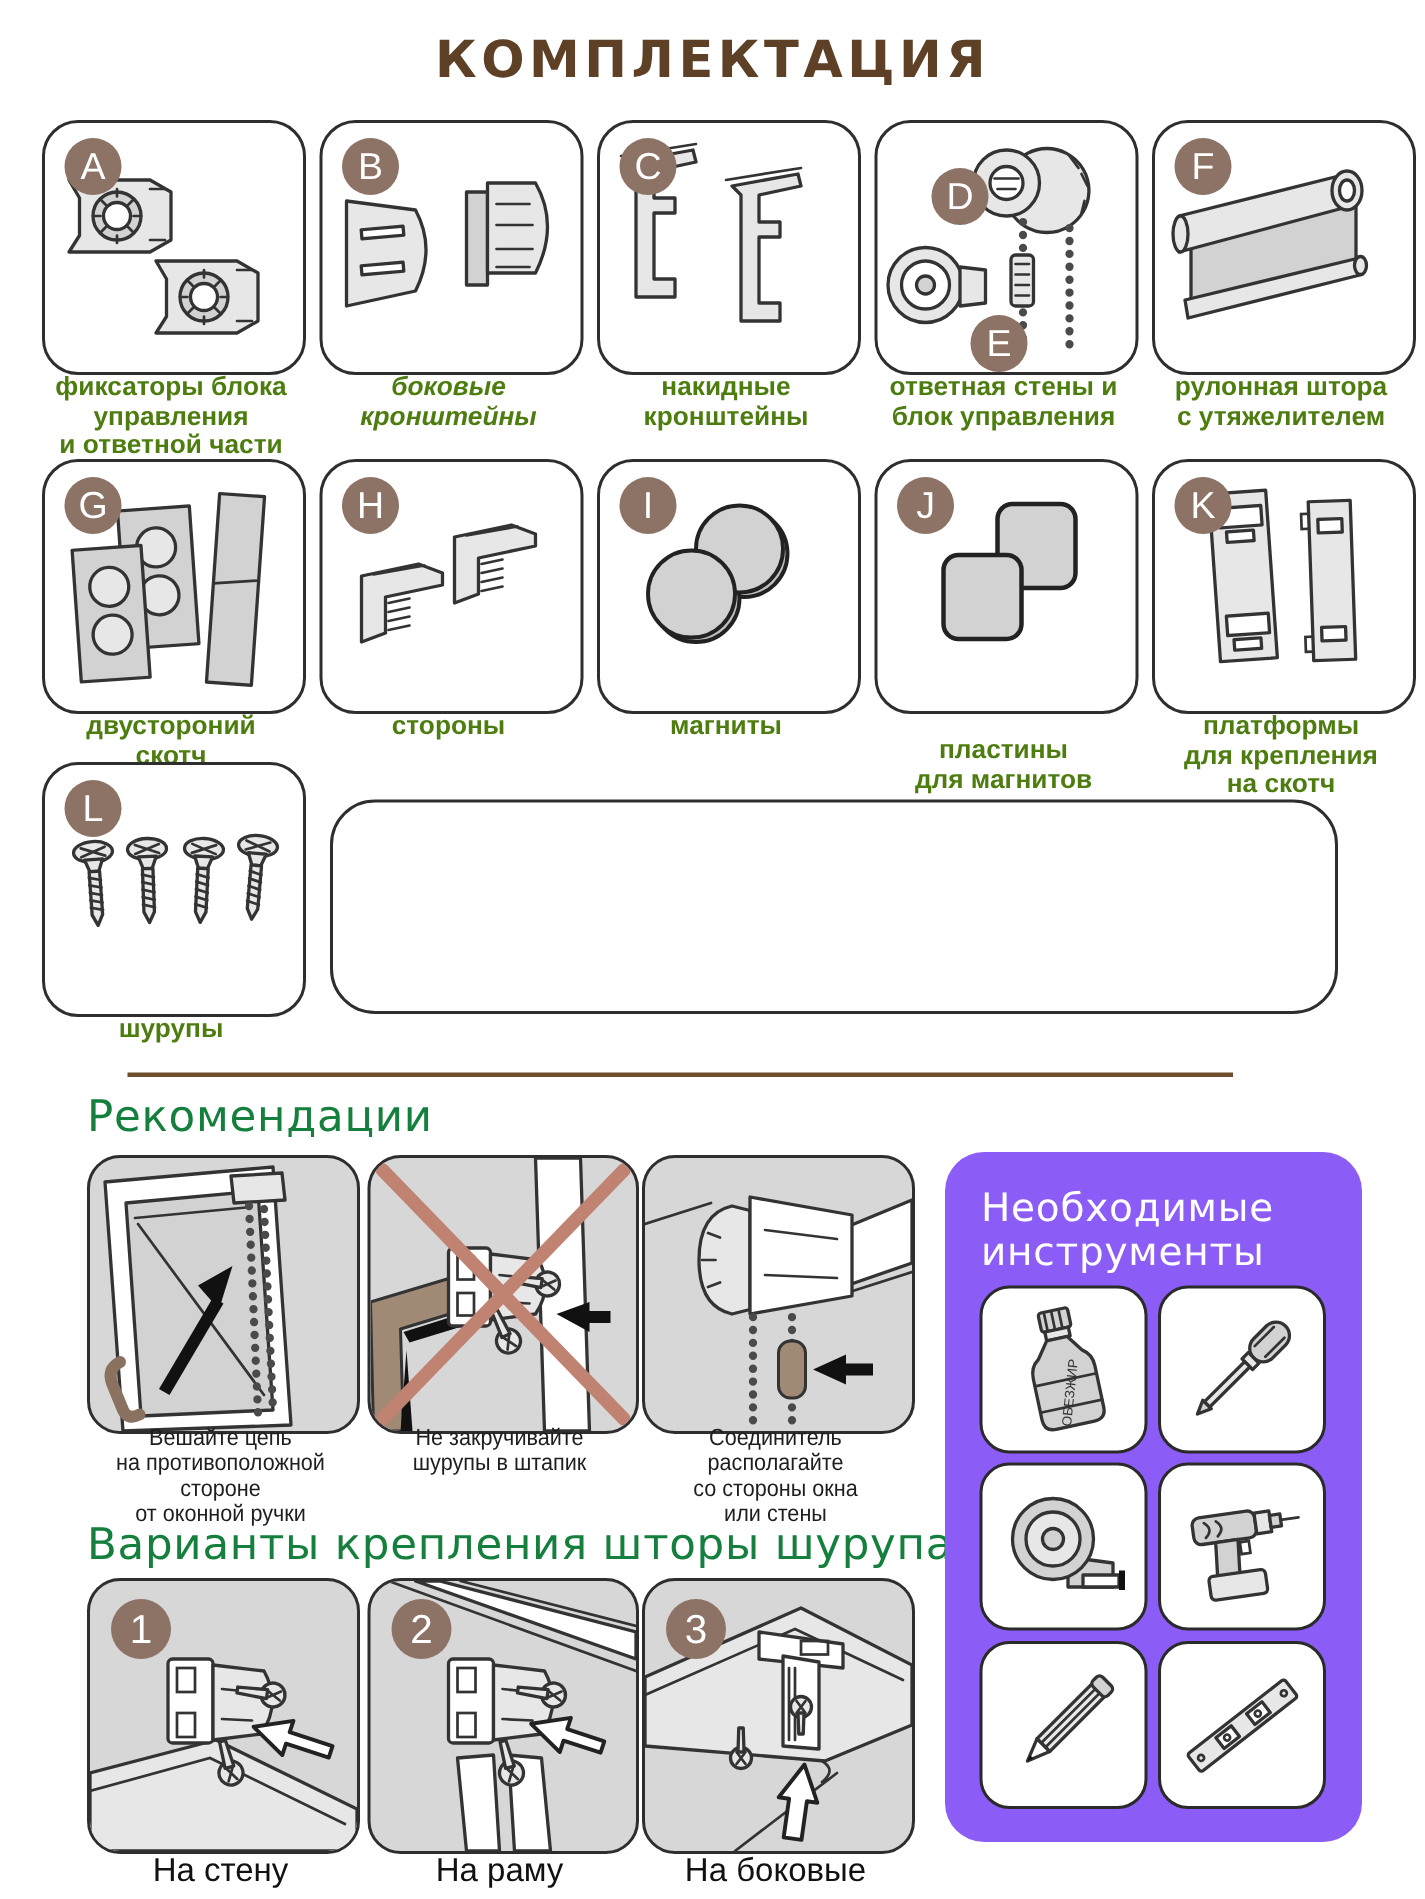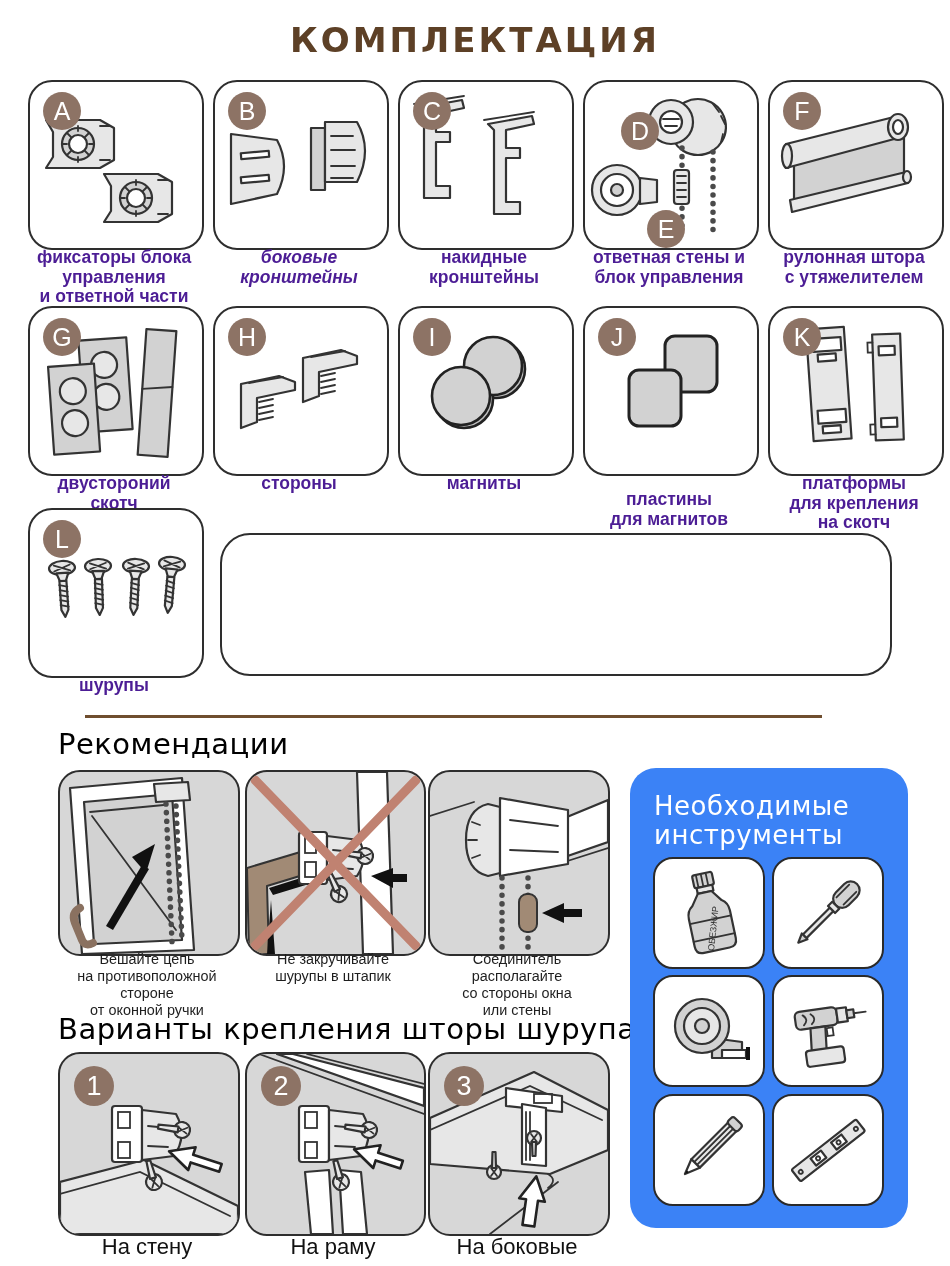--- a/index.html
+++ b/index.html
@@ -9,36 +9,36 @@
   }
   .abs{position:absolute;}
   
   .page-title{
     left:0;top:20px;width:950px;text-align:center;
     font-family:"DejaVu Sans", sans-serif;
     font-size:34px;letter-spacing:3px;color:#5d4026;font-weight:600;
   }
   .section-heading{
     font-family:"DejaVu Sans", sans-serif;
-    font-size:29px;color:#000000;letter-spacing:0.5px;font-weight:500;
+    font-size:29px;color:#15803d;letter-spacing:0.5px;font-weight:500;
   }
   
   .part-box{
     position:absolute;width:172px;height:166px;background:#fff;
     border:2.5px solid #2e2e2e;border-radius:24px;
   }
   .badge{
     position:absolute;width:38px;height:38px;border-radius:50%;
     background:#8d7365;color:#fff;display:flex;align-items:center;justify-content:center;
     font-size:25px;font-weight:400;
   }
   .badge.tl{top:10px;left:13px;}
   .part-caption{
     position:absolute;width:200px;text-align:center;font-weight:700;
-    font-size:17.5px;line-height:1.12;color:#4c1d95;white-space:pre-line;
+    font-size:17.5px;line-height:1.12;color:#4d7c0f;white-space:pre-line;
   }
   .empty-box{
     position:absolute;left:220px;top:533px;width:668px;height:139px;
     border:2.5px solid #2e2e2e;border-radius:30px;background:#fff;
   }
   .divider{
     position:absolute;left:85px;top:715px;width:737px;height:3px;background:#6f4e2f;
   }
   
   .ill-box{
@@ -49,21 +49,21 @@
     position:absolute;width:210px;text-align:center;font-size:15.5px;
     line-height:1.1;color:#1e1e1e;white-space:pre-line;
     transform:scaleX(0.93);transform-origin:center top;
   }
   .variant-caption{
     position:absolute;width:200px;text-align:center;font-size:22px;color:#111;
   }
   
   .tools-panel{
     position:absolute;left:630px;top:768px;width:278px;height:460px;
-    background:#3b82f6;border-radius:26px;
+    background:#8b5cf6;border-radius:26px;
   }
   .tools-heading{
     position:absolute;left:24px;top:24px;color:#fff;
     font-family:"DejaVu Sans", sans-serif;
     font-size:26px;line-height:1.1;white-space:pre-line;letter-spacing:0.5px;
   }
   .tool-tile{
     position:absolute;width:108px;height:108px;background:#fff;
     border:2.5px solid #2a2a2a;border-radius:20px;
     display:flex;align-items:center;justify-content:center;

